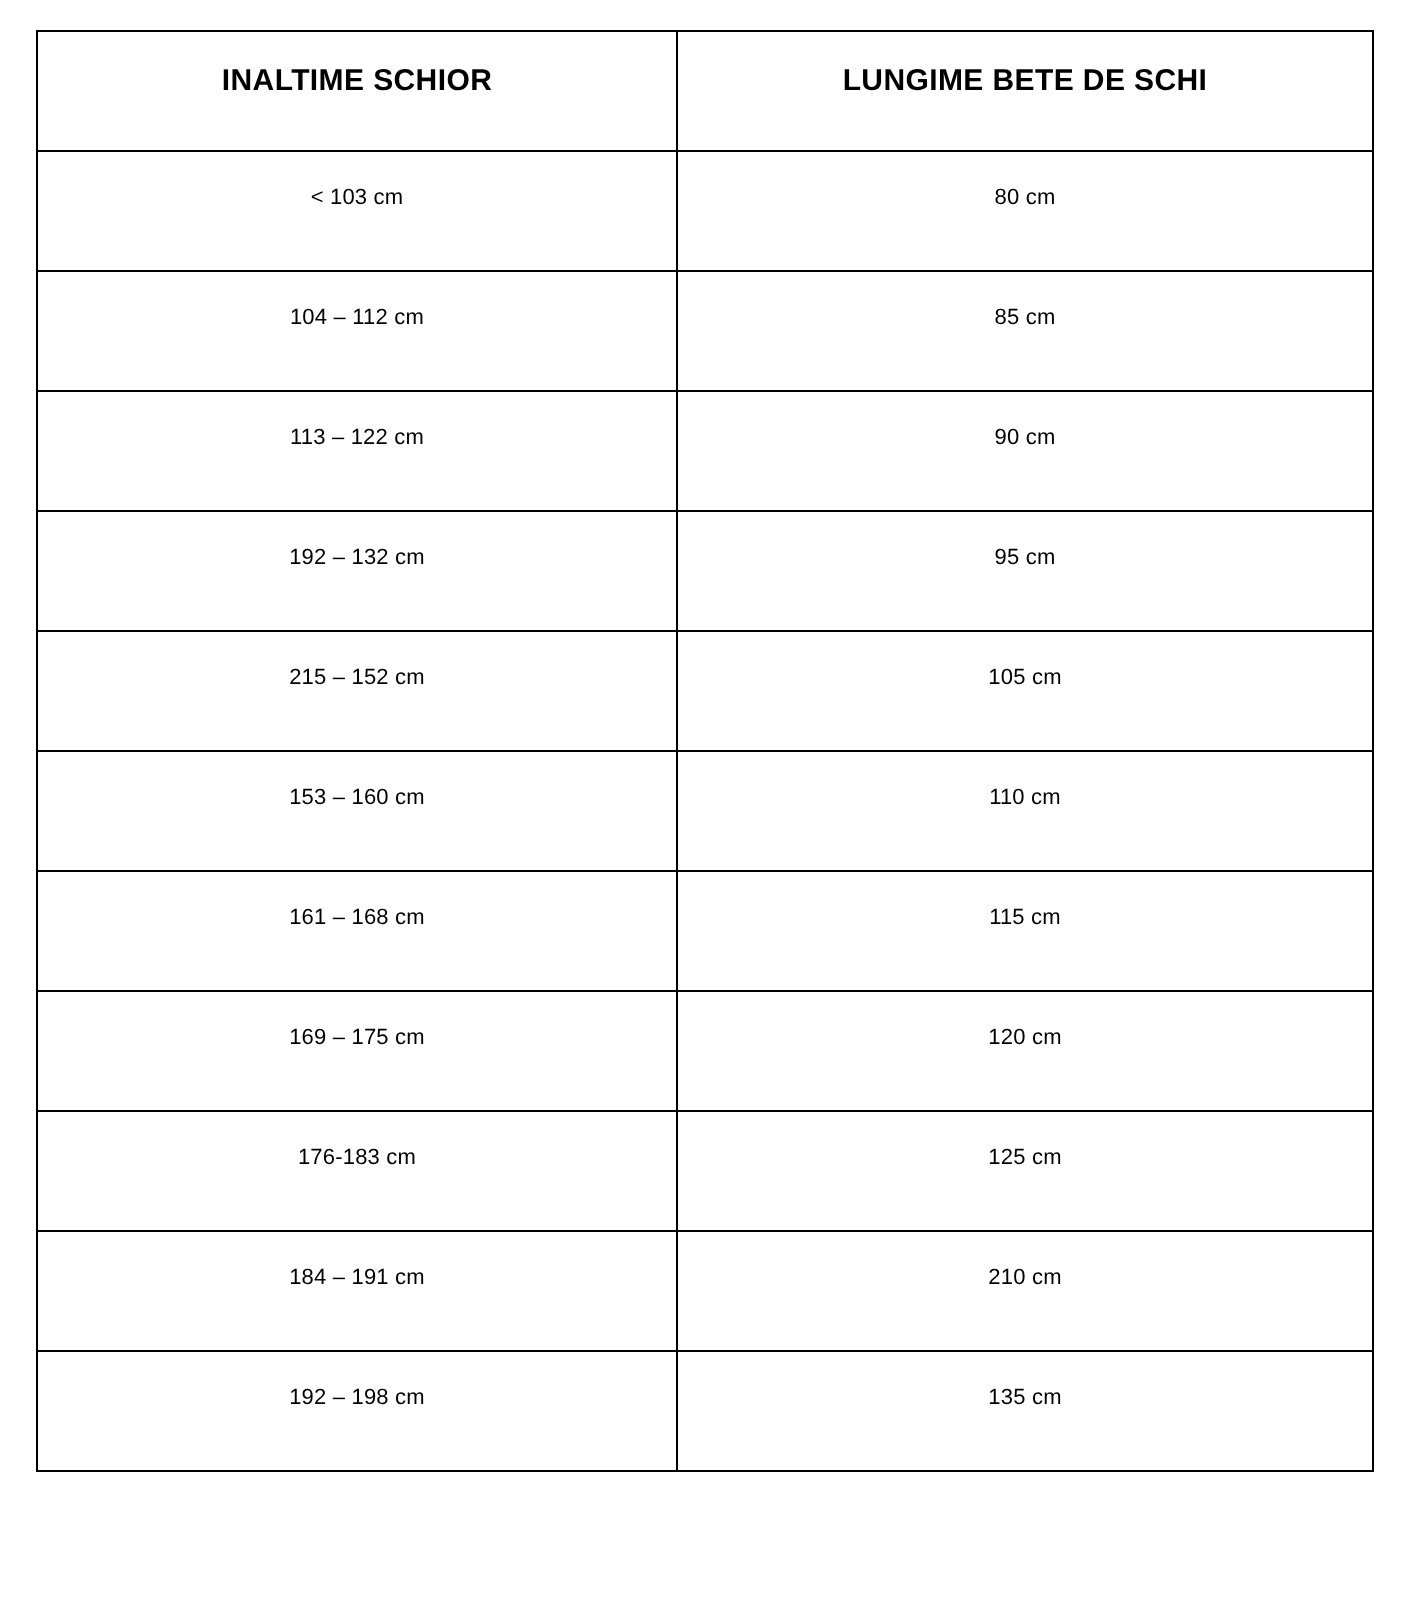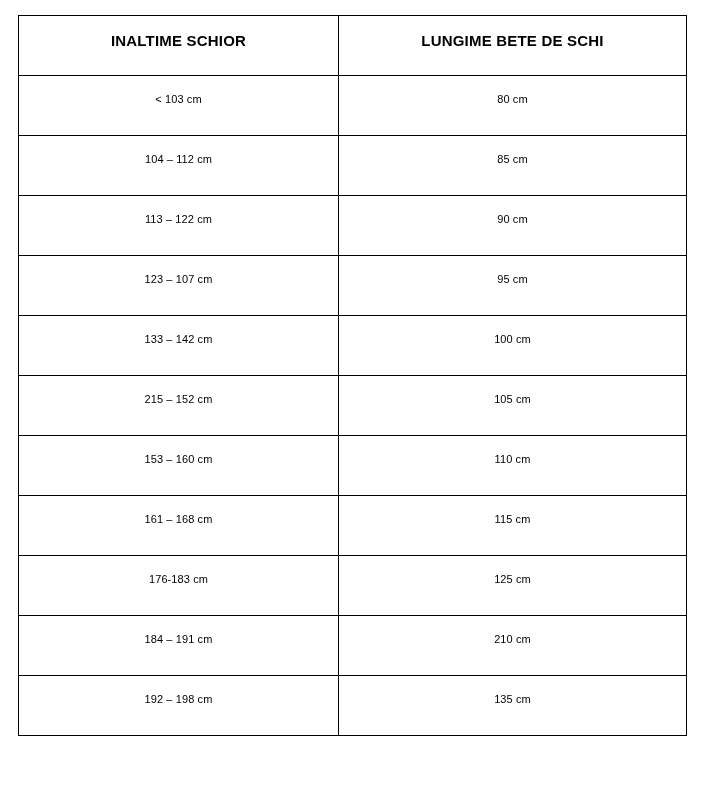--- a/index.html
+++ b/index.html
@@ -105,32 +105,24 @@
       <tr>
         <td>
             <span class="cell-inner">113 – 122 cm</span>
           </td>
         <td>
             <span class="cell-inner">90 cm</span>
           </td>
       </tr>
       <tr>
         <td>
-            <span class="cell-inner">123 – 107 cm</span>
+            <span class="cell-inner">192 – 132 cm</span>
           </td>
         <td>
             <span class="cell-inner">95 cm</span>
-          </td>
-      </tr>
-      <tr>
-        <td>
-            <span class="cell-inner">133 – 142 cm</span>
-          </td>
-        <td>
-            <span class="cell-inner">100 cm</span>
           </td>
       </tr>
       <tr>
         <td>
             <span class="cell-inner">215 – 152 cm</span>
           </td>
         <td>
             <span class="cell-inner">105 cm</span>
           </td>
       </tr>
@@ -141,20 +133,28 @@
         <td>
             <span class="cell-inner">110 cm</span>
           </td>
       </tr>
       <tr>
         <td>
             <span class="cell-inner">161 – 168 cm</span>
           </td>
         <td>
             <span class="cell-inner">115 cm</span>
+          </td>
+      </tr>
+      <tr>
+        <td>
+            <span class="cell-inner">169 – 175 cm</span>
+          </td>
+        <td>
+            <span class="cell-inner">120 cm</span>
           </td>
       </tr>
       <tr>
         <td>
             <span class="cell-inner">176-183 cm</span>
           </td>
         <td>
             <span class="cell-inner">125 cm</span>
           </td>
       </tr>

